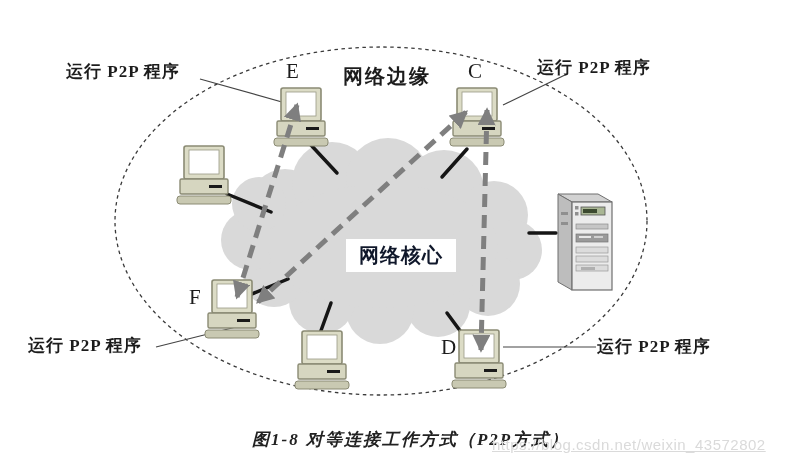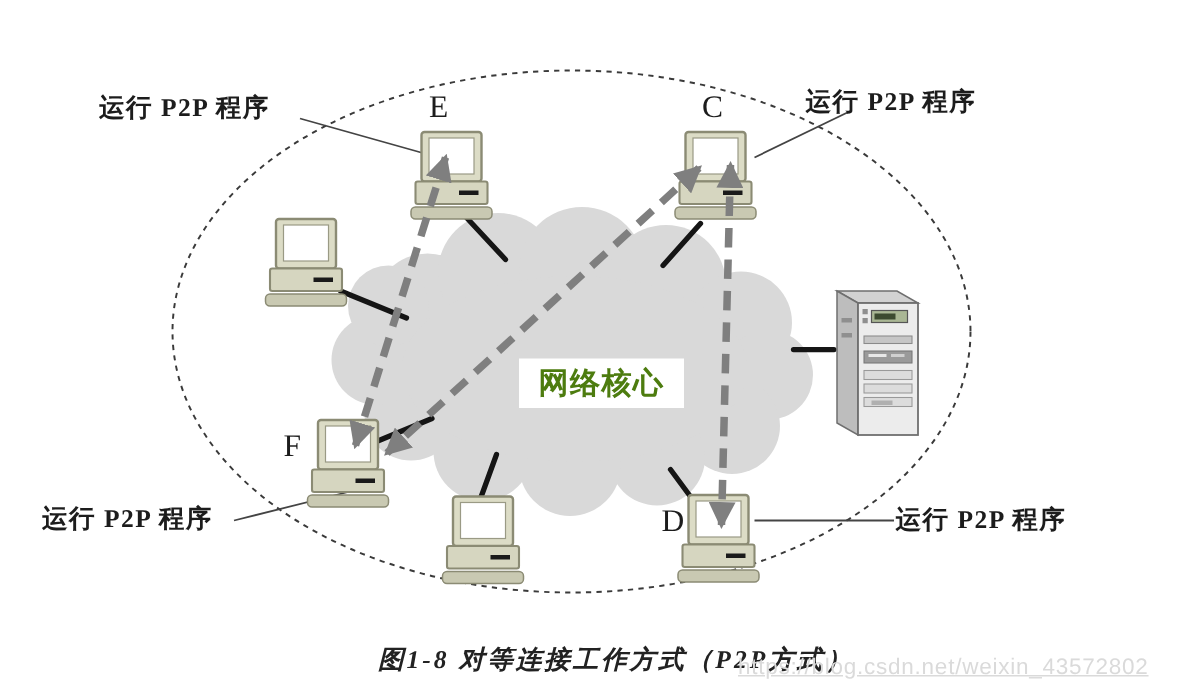--- a/index.html
+++ b/index.html
@@ -11,21 +11,21 @@
     font-family:"Liberation Serif", serif;
   }
   .stage svg{position:absolute;left:0;top:0;}
   .txt{position:absolute;white-space:nowrap;color:#1c1c1c;}
   .p2p-label{font-size:17px;font-weight:600;letter-spacing:1px;}
   .node-letter{font-size:21px;font-weight:400;}
   .region-label{font-size:20px;font-weight:600;letter-spacing:2px;}
   .core-box{
     position:absolute;left:346px;top:239px;width:110px;height:33px;
     background:#ffffff;display:flex;align-items:center;justify-content:center;
-    font-size:20px;font-weight:600;letter-spacing:1px;color:#4d7c0f;
+    font-size:20px;font-weight:600;letter-spacing:1px;color:#0f172a;
   }
   .caption{
     position:absolute;left:232px;top:428px;
     font-size:17px;font-style:italic;font-weight:600;
     letter-spacing:2px;color:#222222;margin-left:20px;
   }
   .watermark{
     position:absolute;left:492px;top:436px;
     font-family:"Liberation Sans", sans-serif;
     font-size:15px;color:#dadada;letter-spacing:0.5px;text-decoration:underline;
@@ -118,20 +118,21 @@
       <line x1="466" y1="112" x2="258" y2="302" marker-start="url(#ah)" marker-end="url(#ah)"></line>
       <line x1="487" y1="110" x2="481" y2="350" marker-start="url(#ah)" marker-end="url(#ah)"></line>
     </g>
   </svg>
 
   <div class="txt p2p-label" style="left:66px;top:60px;">运行 P2P 程序</div>
   <div class="txt p2p-label" style="left:537px;top:56px;">运行 P2P 程序</div>
   <div class="txt p2p-label" style="left:28px;top:334px;">运行 P2P 程序</div>
   <div class="txt p2p-label" style="left:597px;top:335px;">运行 P2P 程序</div>
 
+  <div class="txt region-label" style="left:343px;top:63px;">网络边缘</div>
   <div class="core-box">
     <span>网络核心</span>
   </div>
 
   <div class="txt node-letter" style="left:286px;top:59px;">E</div>
   <div class="txt node-letter" style="left:468px;top:59px;">C</div>
   <div class="txt node-letter" style="left:189px;top:285px;">F</div>
   <div class="txt node-letter" style="left:441px;top:335px;">D</div>
 
   <div class="caption">图1-8  对等连接工作方式（P2P方式）</div>

